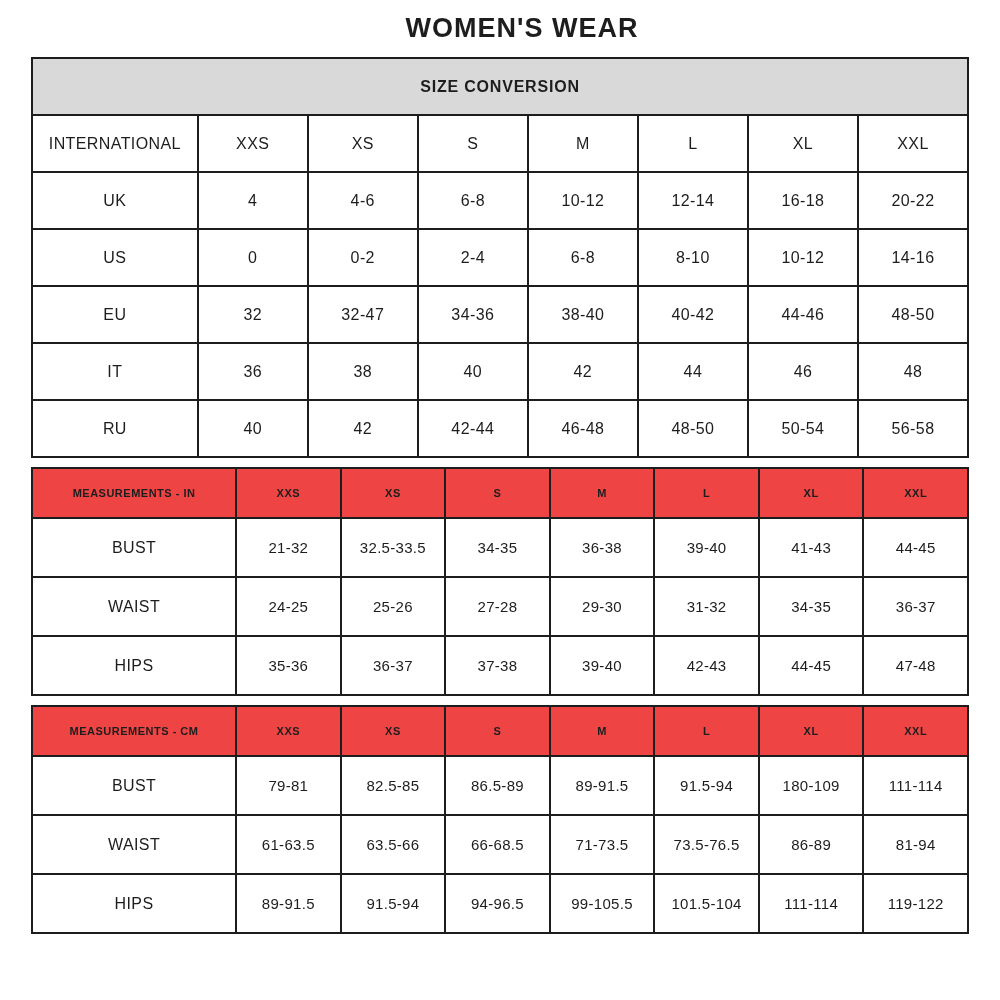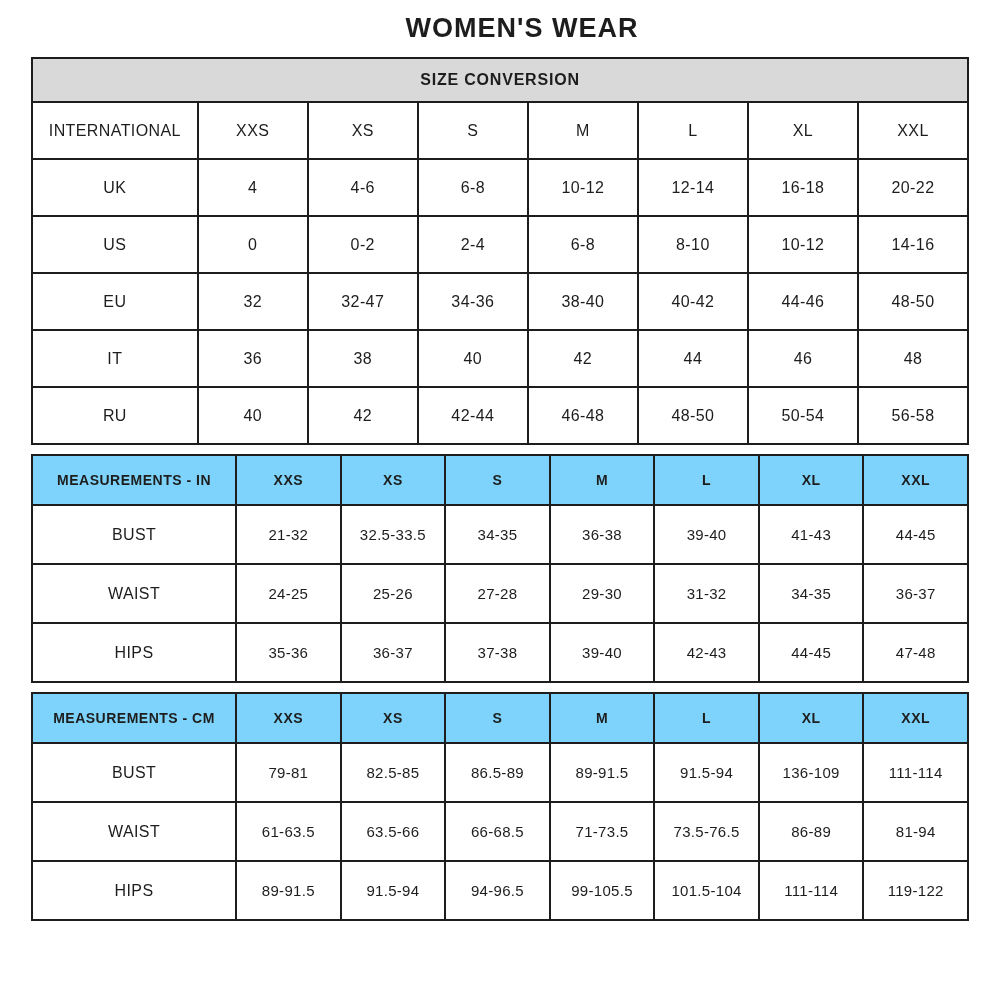--- a/index.html
+++ b/index.html
@@ -38,34 +38,34 @@
     font-weight: normal;
     padding: 0;
     overflow: hidden;
   }
   
   .t1 .band {
     background: #d9d9d9;
     font-weight: bold;
     font-size: 16px;
     letter-spacing: 0.8px;
-    height: 44px;
+    height: 57px;
   }
   .t1 thead .hdr1 th, .t1 tbody th, .t1 tbody td {
     height: 57px;
     font-size: 16px;
     letter-spacing: 0.4px;
   }
   .c-label1 { width: 17.7%; }
   .c-label2 { width: 21.8%; }
   
   .t2 thead th, .t3 thead th {
-    background: #7dd3fc;
+    background: #ef4444;
     font-weight: bold;
-    font-size: 14px;
+    font-size: 11px;
     letter-spacing: 0.5px;
     height: 50px;
   }
   .t2 tbody th, .t3 tbody th {
     height: 59px;
     font-size: 16px;
     letter-spacing: 0.4px;
   }
   .t2 tbody td, .t3 tbody td {
     height: 59px;
@@ -241,21 +241,21 @@
       </tr>
     </thead>
     <tbody>
         <tr>
           <th>BUST</th>
           <td>79-81</td>
           <td>82.5-85</td>
           <td>86.5-89</td>
           <td>89-91.5</td>
           <td>91.5-94</td>
-          <td>136-109</td>
+          <td>180-109</td>
           <td>111-114</td>
         </tr>
         <tr>
           <th>WAIST</th>
           <td>61-63.5</td>
           <td>63.5-66</td>
           <td>66-68.5</td>
           <td>71-73.5</td>
           <td>73.5-76.5</td>
           <td>86-89</td>

